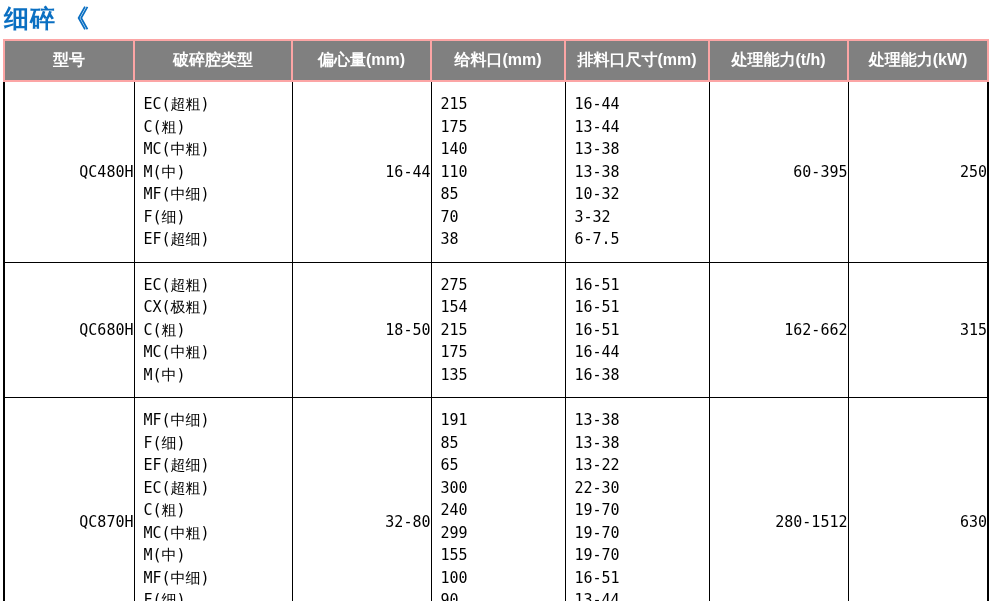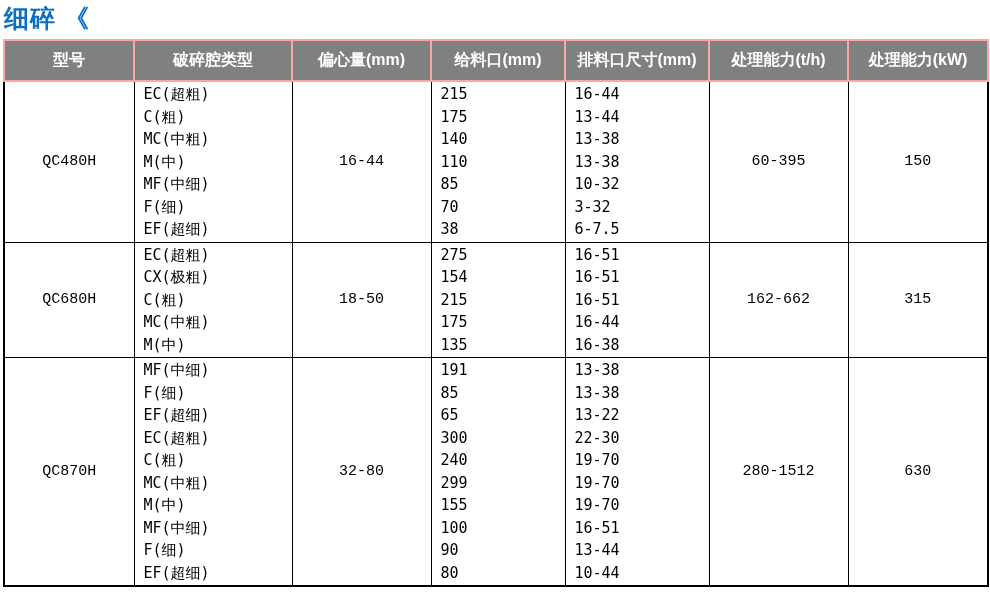--- a/index.html
+++ b/index.html
@@ -45,24 +45,24 @@
     font-weight: bold;
     font-size: 16px;
     height: 39px;
     text-align: center;
     padding: 0;
   }
   td {
     border: 1px solid #000000;
     vertical-align: middle;
     font-size: 15px;
-    padding: 1px 0;
+    padding: 11px 0;
     background: #ffffff;
   }
-  td.center { text-align: center; font-family: Liberation Mono, monospace; }
+  td.center { text-align: right; }
   td.multi  { text-align: left; }
   td.multi .line {
     padding-left: 9px;
     line-height: 22.5px;
     white-space: nowrap;
   }
 </style>
 </head>
 <body>
 
@@ -115,21 +115,21 @@
           <td class="multi">
             <div class="line">16-44</div>
             <div class="line">13-44</div>
             <div class="line">13-38</div>
             <div class="line">13-38</div>
             <div class="line">10-32</div>
             <div class="line">3-32</div>
             <div class="line">6-7.5</div>
           </td>
           <td class="center">60-395</td>
-          <td class="center">150</td>
+          <td class="center">250</td>
         </tr>
         <tr>
           <td class="center">QC680H</td>
           <td class="multi">
             <div class="line">EC(超粗)</div>
             <div class="line">CX(极粗)</div>
             <div class="line">C(粗)</div>
             <div class="line">MC(中粗)</div>
             <div class="line">M(中)</div>
           </td>

